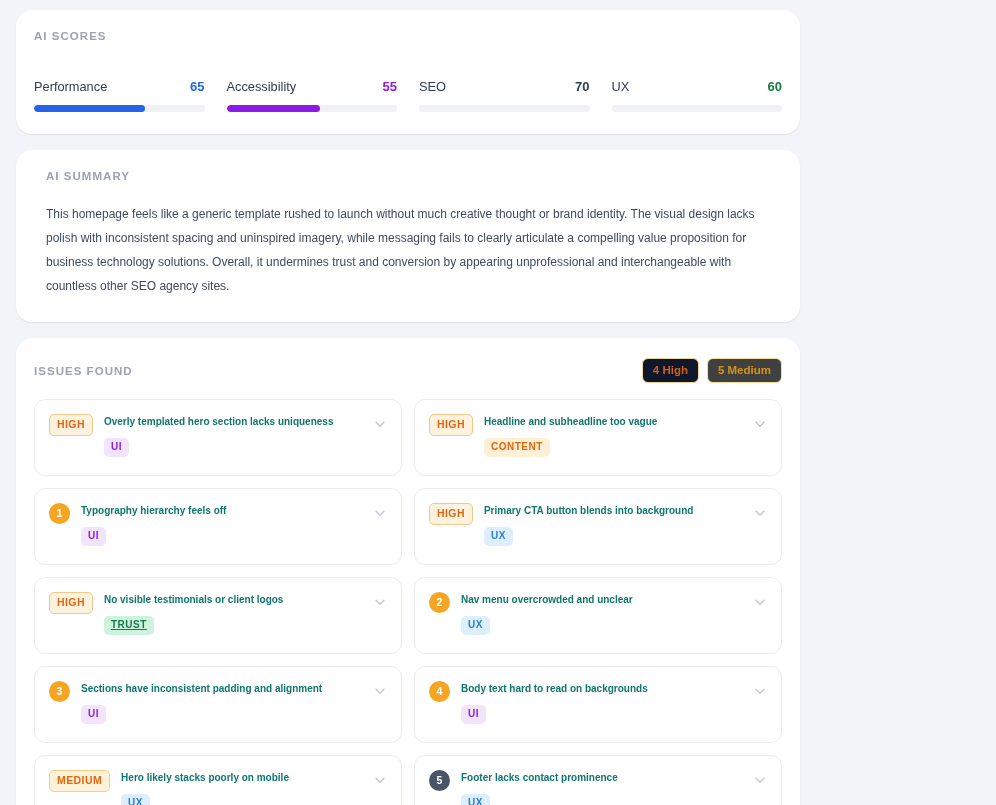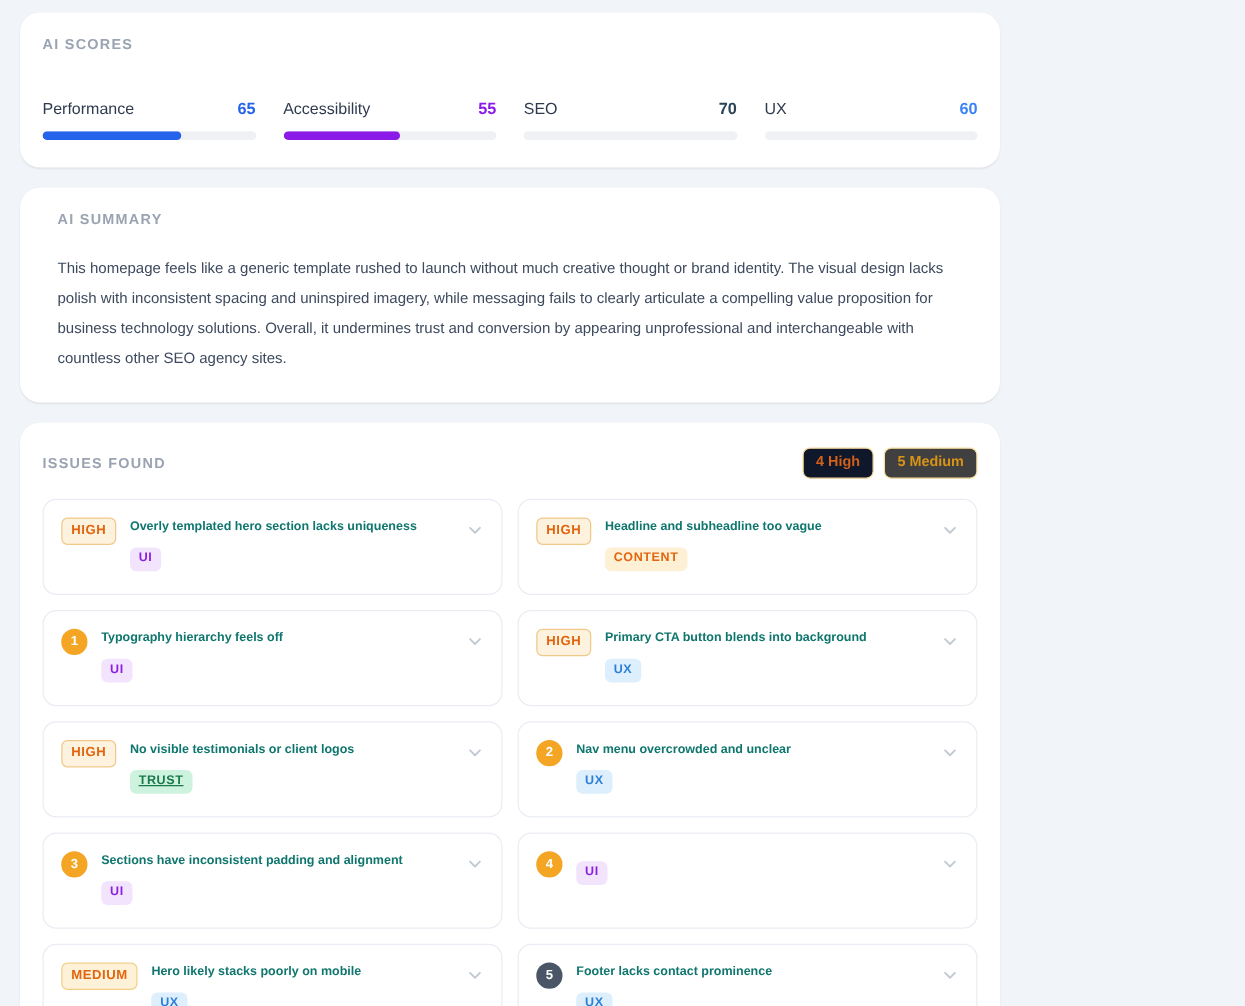--- a/index.html
+++ b/index.html
@@ -238,21 +238,21 @@
             <span class="score-name">SEO</span>
             <span class="score-value" style="color:#2b4257">70</span>
           </div>
           <div class="track">
             <div class="fill" style="width:0%;background:#eff1f4"></div>
           </div>
         </div>
         <div class="score-col">
           <div class="score-row">
             <span class="score-name">UX</span>
-            <span class="score-value" style="color:#3b82f6">60</span>
+            <span class="score-value" style="color:#15803d">60</span>
           </div>
           <div class="track">
             <div class="fill" style="width:0%;background:#eff1f4"></div>
           </div>
         </div>
       </div>
   </section>
 
   <section class="card summary-card">
     <div class="section-label">AI Summary</div>
@@ -385,20 +385,21 @@
               </svg>
             </span>
           </div>
         </div>
         <div class="issue">
           <div class="issue-top">
             <span class="marker">
               <span class="badge-num num-amber">4</span>
             </span>
             <div style="flex:1 1 auto;min-width:0">
+              <div class="issue-title">Body text hard to read on backgrounds</div>
               <div class="issue-tags">
                 <span class="tag tag-ui">UI</span>
               </div>
             </div>
             <span class="chevron">
               <svg viewBox="0 0 16 16" width="14" height="14" fill="none" stroke="#b8c0cc" stroke-width="1.7" stroke-linecap="round" stroke-linejoin="round">
                 <polyline points="3.5,6 8,10.5 12.5,6"></polyline>
               </svg>
             </span>
           </div>

